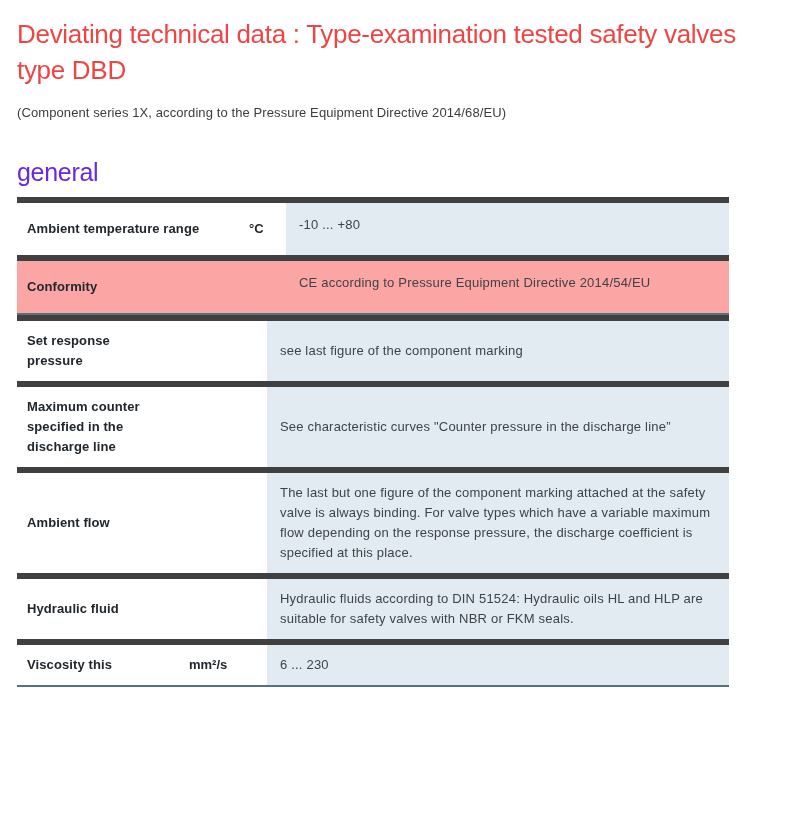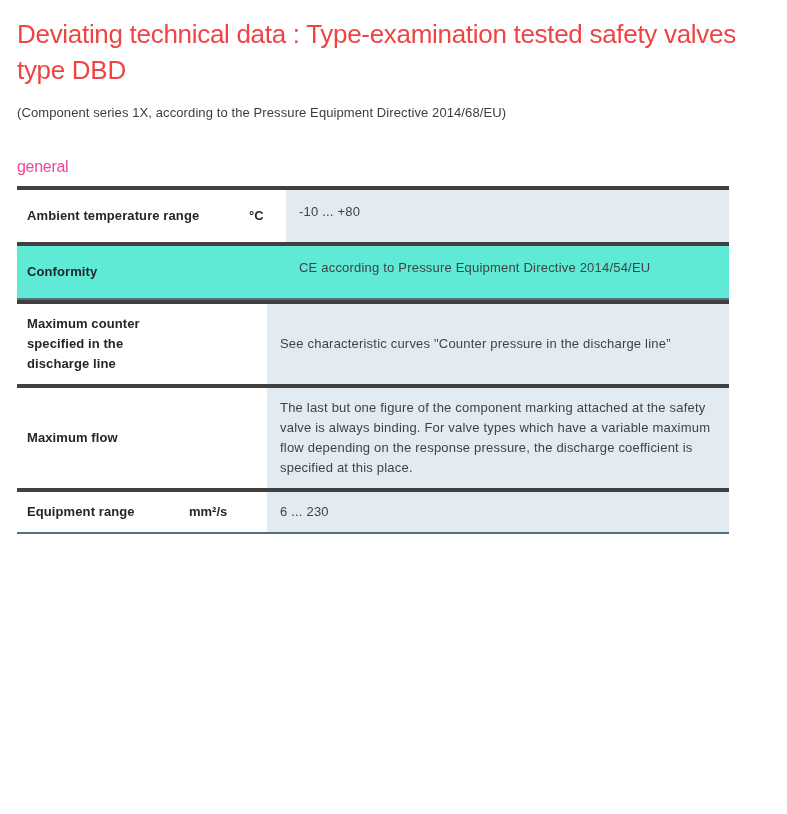--- a/index.html
+++ b/index.html
@@ -24,33 +24,33 @@
   }
   .page-subtitle {
     margin-top: 17px;
     font-size: 13px;
     color: #3a3d40;
     letter-spacing: 0.1px;
   }
   .section-heading {
     margin-top: 38px;
     margin-bottom: 10px;
-    font-size: 16px;
+    font-size: 25px;
     font-weight: 400;
     letter-spacing: -0.3px;
-    color: #ec4899;
+    color: #6d28d9;
   }
   table.data-table {
     width: 712px;
     border-collapse: collapse;
     table-layout: fixed;
     border-bottom: 2px solid #54717f;
   }
   table.data-table td {
-    border-top: 4px solid #404040;
+    border-top: 6px solid #404040;
     vertical-align: middle;
     font-size: 13px;
     line-height: 20px;
   }
   td.cell-label {
     font-weight: 700;
     color: #21272c;
     padding: 10px 8px 10px 10px;
     letter-spacing: 0.1px;
   }
@@ -66,21 +66,21 @@
     letter-spacing: 0.2px;
   }
   
   table.general-table td.cell-label { width: 232px; padding-top: 12px; padding-bottom: 12px; }
   table.general-table td.cell-unit  { width: 37px;  padding-top: 12px; padding-bottom: 12px; }
   table.general-table td.cell-value { padding-top: 12px; padding-bottom: 20px; margin-top: 30px; }
   
   table.hydraulic-table td.cell-label { width: 150px; }
   table.hydraulic-table td.cell-unit  { width: 100px; padding-left: 22px; }
   
-  tr.tinted td { background: #5eead4; }
+  tr.tinted td { background: #fca5a5; }
 </style>
 </head>
 <body>
 
 <div class="page">
 
   <h1 class="page-title">Deviating technical data : Type-examination tested safety valves type DBD</h1>
   <p class="page-subtitle">(Component series 1X, according to the Pressure Equipment Directive 2014/68/EU)</p>
 
   <h2 class="section-heading">general</h2>
@@ -97,30 +97,40 @@
         <td class="cell-unit"></td>
         <td class="cell-value">CE according to Pressure Equipment Directive 2014/54/EU</td>
       </tr>
     </tbody>
   </table>
 
 
   <table class="data-table hydraulic-table">
     <tbody>
       <tr>
+        <td class="cell-label">Set response pressure</td>
+        <td class="cell-unit"></td>
+        <td class="cell-value">see last figure of the component marking</td>
+      </tr>
+      <tr>
         <td class="cell-label">Maximum counter specified in the discharge line</td>
         <td class="cell-unit"></td>
         <td class="cell-value">See characteristic curves "Counter pressure in the discharge line”</td>
       </tr>
       <tr>
-        <td class="cell-label">Maximum flow</td>
+        <td class="cell-label">Ambient flow</td>
         <td class="cell-unit"></td>
         <td class="cell-value">The last but one figure of the component marking attached at the safety valve is always binding. For valve types which have a variable maximum flow depending on the response pressure, the discharge coefficient is specified at this place.</td>
       </tr>
       <tr>
-        <td class="cell-label">Equipment range</td>
+        <td class="cell-label">Hydraulic fluid</td>
+        <td class="cell-unit"></td>
+        <td class="cell-value">Hydraulic fluids according to DIN 51524: Hydraulic oils HL and HLP are suitable for safety valves with NBR or FKM seals.</td>
+      </tr>
+      <tr>
+        <td class="cell-label">Viscosity this</td>
         <td class="cell-unit">mm²/s</td>
         <td class="cell-value">6 ... 230</td>
       </tr>
     </tbody>
   </table>
 
 </div>
 
 </body></html>

